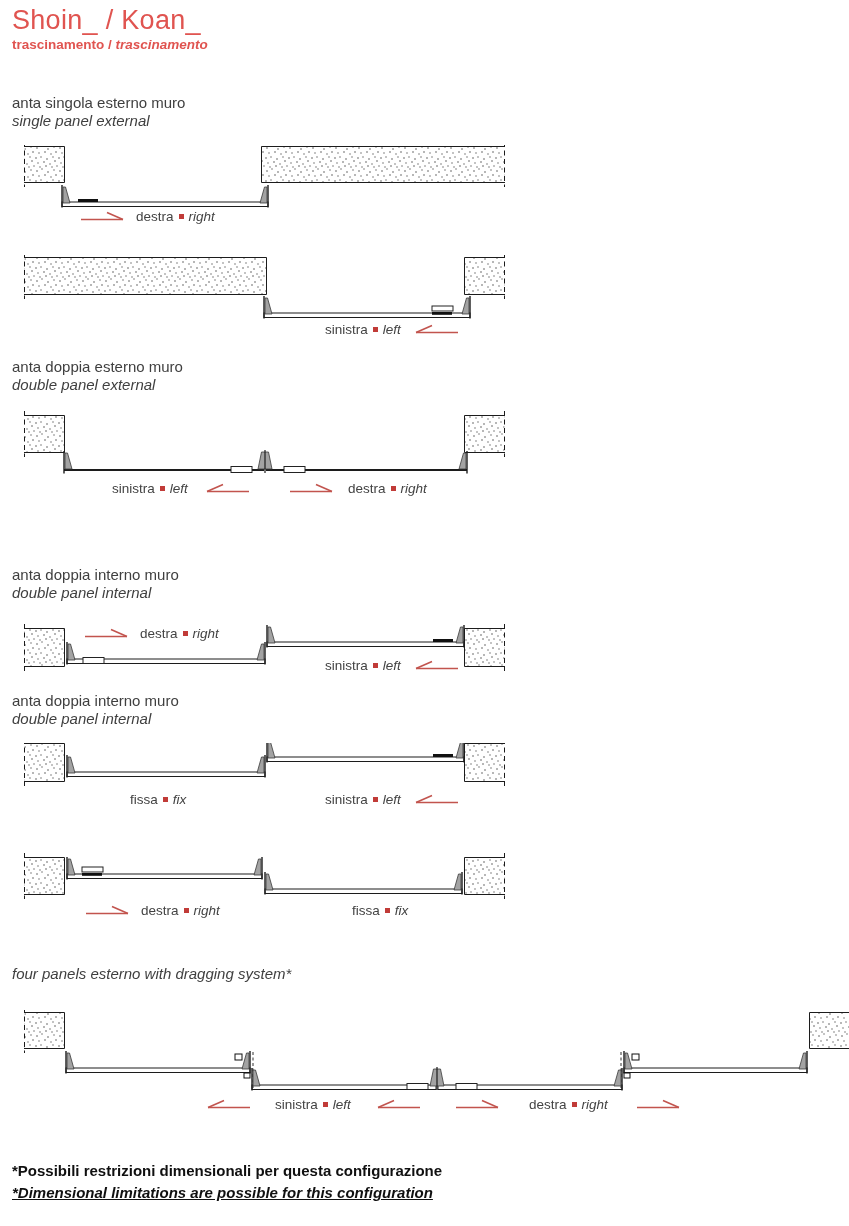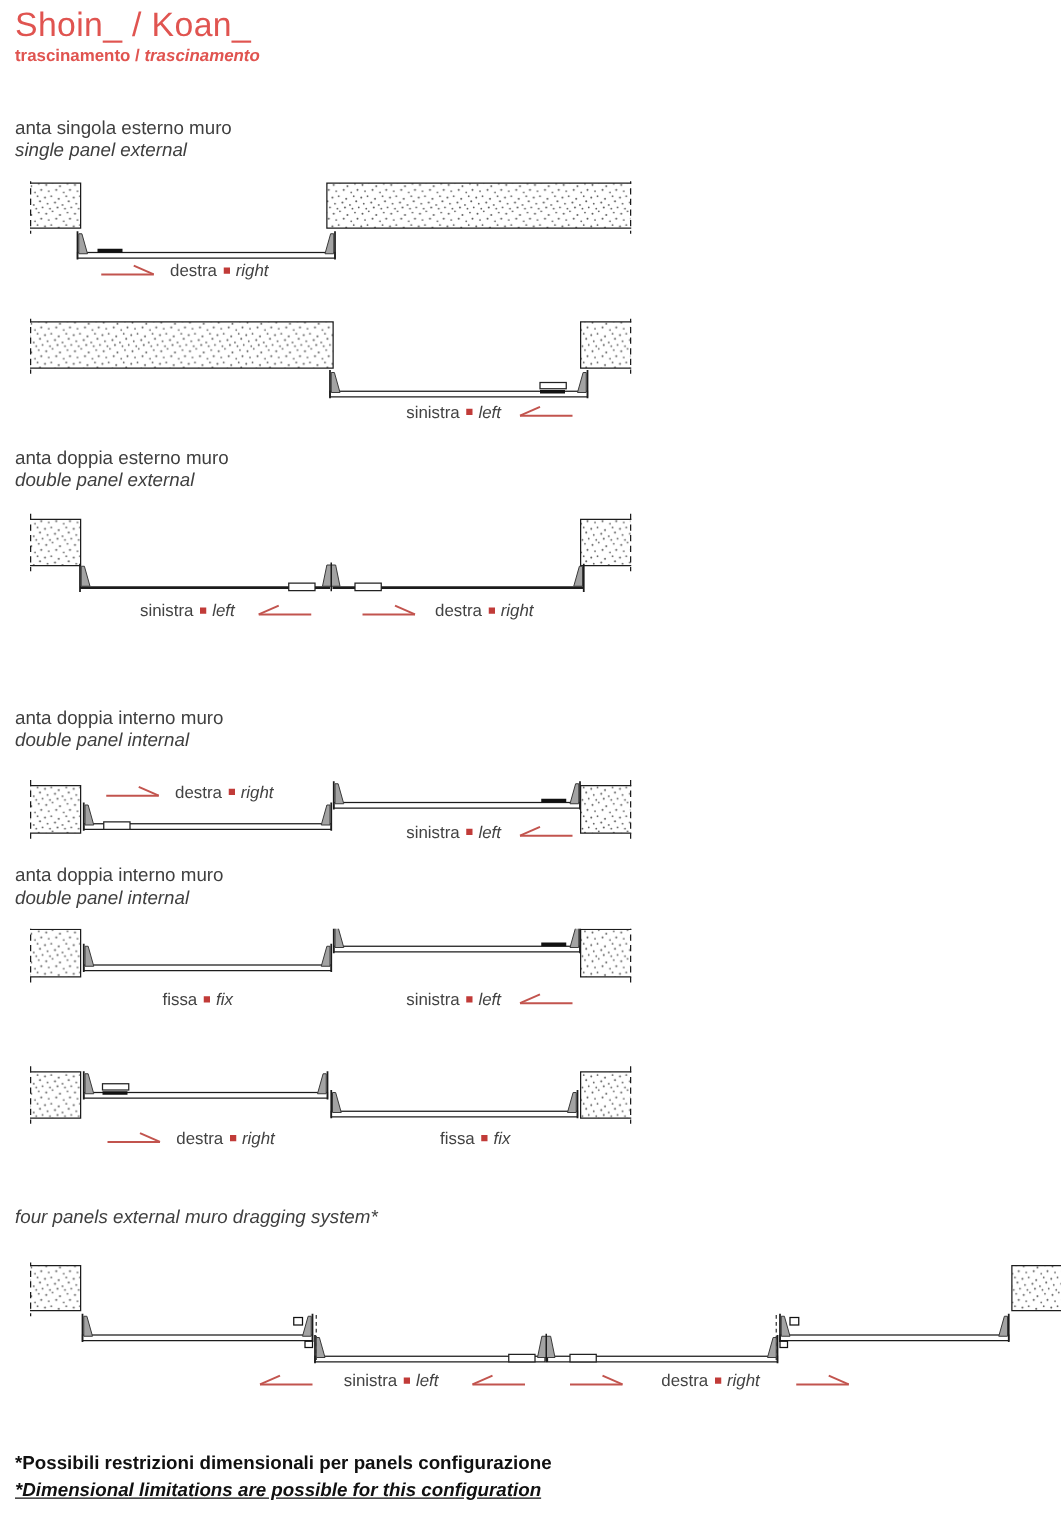--- a/index.html
+++ b/index.html
@@ -71,21 +71,21 @@
   </div>
   <div class="shead" style="top:566px">
     <div>anta doppia interno muro</div>
     <div class="en">double panel internal</div>
   </div>
   <div class="shead" style="top:692px">
     <div>anta doppia interno muro</div>
     <div class="en">double panel internal</div>
   </div>
   <div class="shead" style="top:965px">
-    <div class="en">four panels external muro dragging system*</div>
+    <div class="en">four panels esterno with dragging system*</div>
   </div>
 
   <div class="diagram" id="d-single-right" style="top:145px;height:88px">
       <svg class="base" width="849" height="88" viewBox="0 0 849 88">
         <g>
           <rect x="12.5" y="1.5" width="40" height="36" fill="url(#stip)"></rect>
           <path d="M12,1.5H52.5V37.5H12" fill="none" stroke="var(--line)" stroke-width="1"></path>
           <line x1="12.5" y1="-3" x2="12.5" y2="42" stroke="var(--line)" stroke-width="1" stroke-dasharray="5 3.5"></line>
         </g>
         <g>
@@ -390,17 +390,17 @@
           <span class="en">right</span>
         </span>
         <svg width="46" height="13" viewBox="0 0 46 13">
           <line x1="1" y1="9.5" x2="43" y2="9.5" stroke="var(--arrow)" stroke-width="1.6"></line>
           <line x1="43" y1="9.5" x2="27" y2="2.5" stroke="var(--arrow)" stroke-width="1.6"></line>
         </svg>
       </div>
     </div>
 
   <div class="footnote" style="top:1160px">
-    <div>*Possibili restrizioni dimensionali per panels configurazione</div>
+    <div>*Possibili restrizioni dimensionali per questa configurazione</div>
     <div class="en">*Dimensional limitations are possible for this configuration</div>
   </div>
 
 </div>
 
 </body></html>

